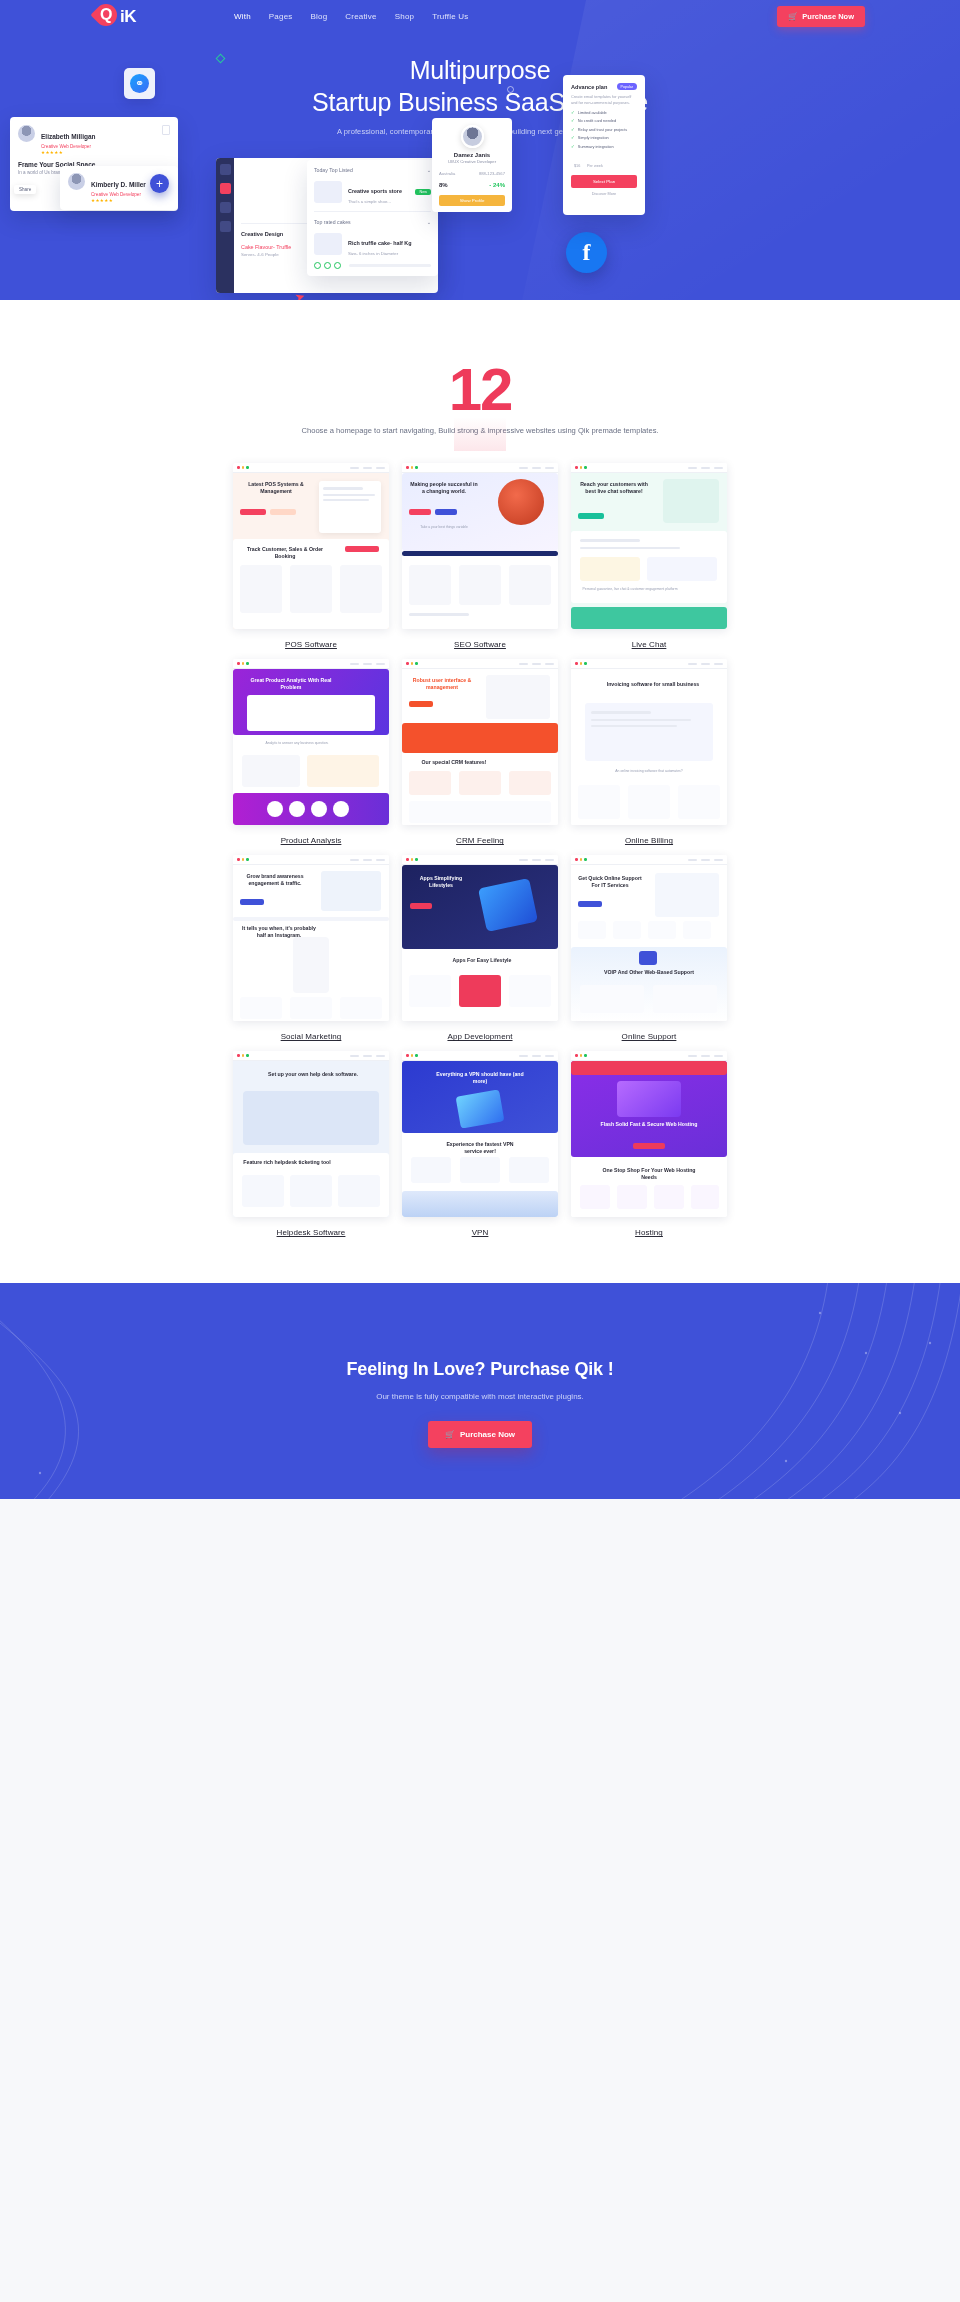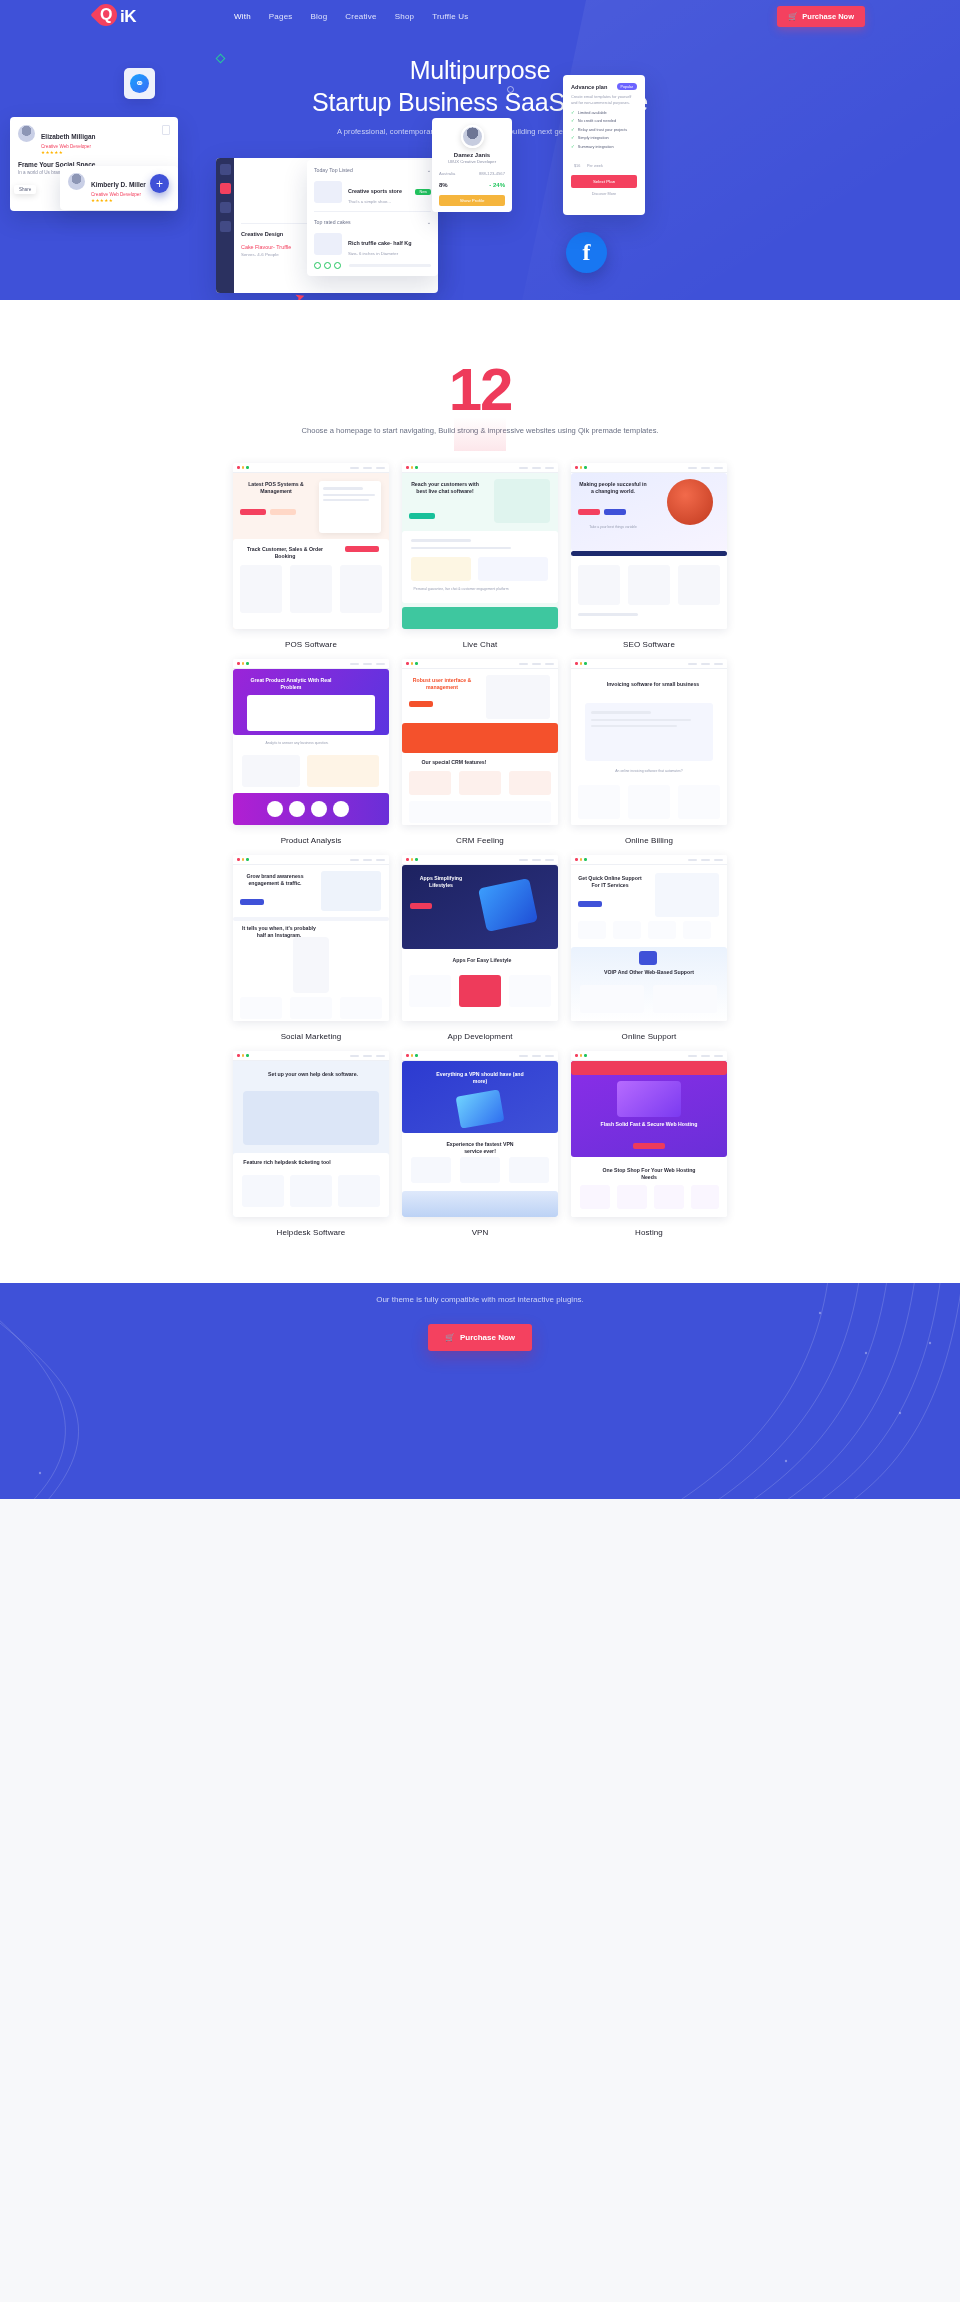--- a/index.html
+++ b/index.html
@@ -213,21 +213,21 @@
     background:linear-gradient(180deg, rgba(238,59,91,.28), rgba(238,59,91,0));
     transform:scaleY(-1); opacity:.45;
   }
   .demos h2{ font-size:19px; margin-top:14px; letter-spacing:-.3px; color:#22222e;}
   .demos .sub{ font-size:7.6px; color:#6a7084; margin-top:9px;}
 
   .grid{
     width:500px; margin:28px auto 0;
     display:grid; grid-template-columns:repeat(3,156px); gap:10px 13px; justify-content:center;
   }
-  .cell{ width:156px; }
+  .cell{ width:156px;text-decoration:underline; }
   .shot{
     width:156px; height:166px; border-radius:2px; overflow:hidden; position:relative;
     background:#fff; box-shadow:0 2px 10px rgba(20,30,70,.10);
   }
   .shot-bar{
     height:10px; background:#fff; border-bottom:1px solid #eef0f5; display:flex; align-items:center;
     gap:2px; padding:0 4px;
   }
   .dot{ width:2.5px; height:2.5px; border-radius:50%; }
   .d1{background:#f4415f}.d2{background:#f5b53d}.d3{background:#22c55e}
@@ -491,63 +491,63 @@
         <div class="shot-bar">
             <i class="dot d1"></i>
             <i class="dot d2"></i>
             <i class="dot d3"></i>
           <span class="mini-nav">
               <i></i>
               <i></i>
               <i></i>
             </span>
           </div>
-        <div class="shot-body" style="background:#eefaf6">
-          <div class="sk-h" style="left:7px;top:8px;width:72px">Reach your customers with best live chat software!</div>
-          <div class="sk-btn" style="left:7px;top:40px;width:26px;height:6px;background:#18c09a"></div>
-          <div class="sk-block" style="left:92px;top:6px;width:56px;height:44px;background:#dff4ee;border-radius:4px"></div>
-          <div class="sk-block" style="left:0;top:58px;width:156px;height:72px;background:#fff"></div>
-          <div class="sk-line" style="left:9px;top:66px;width:60px;height:3px"></div>
-          <div class="sk-line" style="left:9px;top:74px;width:100px;height:2px"></div>
-          <div class="sk-block" style="left:9px;top:84px;width:60px;height:24px;background:#fdf6e3;border-radius:3px"></div>
-          <div class="sk-block" style="left:76px;top:84px;width:70px;height:24px;background:#f4f6fe;border-radius:3px"></div>
-          <div class="sk-p" style="left:9px;top:114px;width:100px">Personal guarantee, live chat &amp; customer engagement platform</div>
-          <div class="sk-block" style="left:0;top:134px;width:156px;height:22px;background:#3ec79f"></div>
-        </div>
-      </div>
-      <div class="cap">Live Chat</div>
-    </div>
-
-    <div class="cell">
-      <div class="shot">
-        <div class="shot-bar">
-            <i class="dot d1"></i>
-            <i class="dot d2"></i>
-            <i class="dot d3"></i>
-          <span class="mini-nav">
-              <i></i>
-              <i></i>
-              <i></i>
-            </span>
-          </div>
         <div class="shot-body" style="background:#fff">
           <div class="sk-block" style="left:0;top:0;width:156px;height:78px;background:linear-gradient(160deg,#e9edff,#f7f4ff)"></div>
           <div class="sk-h" style="left:7px;top:8px;width:70px">Making people succesful in a changing world.</div>
           <div class="sk-btn" style="left:7px;top:36px;width:22px;height:6px;background:#f4415f"></div>
           <div class="sk-btn" style="left:33px;top:36px;width:22px;height:6px;background:#3f51d8"></div>
           <div class="sk-block" style="left:96px;top:6px;width:46px;height:46px;border-radius:50%;background:radial-gradient(circle at 40% 35%,#f26a4b,#c13a1f)"></div>
           <div class="sk-p" style="left:7px;top:52px;width:70px">Take a your best things variable</div>
           <div class="sk-block" style="left:0;top:78px;width:156px;height:5px;background:#1d2a6e"></div>
           <div class="sk-block" style="left:7px;top:92px;width:42px;height:40px;background:#f6f7fb"></div>
           <div class="sk-block" style="left:57px;top:92px;width:42px;height:40px;background:#f6f7fb"></div>
           <div class="sk-block" style="left:107px;top:92px;width:42px;height:40px;background:#f6f7fb"></div>
           <div class="sk-line" style="left:7px;top:140px;width:60px;height:3px"></div>
         </div>
       </div>
       <div class="cap">SEO Software</div>
+    </div>
+
+    <div class="cell">
+      <div class="shot">
+        <div class="shot-bar">
+            <i class="dot d1"></i>
+            <i class="dot d2"></i>
+            <i class="dot d3"></i>
+          <span class="mini-nav">
+              <i></i>
+              <i></i>
+              <i></i>
+            </span>
+          </div>
+        <div class="shot-body" style="background:#eefaf6">
+          <div class="sk-h" style="left:7px;top:8px;width:72px">Reach your customers with best live chat software!</div>
+          <div class="sk-btn" style="left:7px;top:40px;width:26px;height:6px;background:#18c09a"></div>
+          <div class="sk-block" style="left:92px;top:6px;width:56px;height:44px;background:#dff4ee;border-radius:4px"></div>
+          <div class="sk-block" style="left:0;top:58px;width:156px;height:72px;background:#fff"></div>
+          <div class="sk-line" style="left:9px;top:66px;width:60px;height:3px"></div>
+          <div class="sk-line" style="left:9px;top:74px;width:100px;height:2px"></div>
+          <div class="sk-block" style="left:9px;top:84px;width:60px;height:24px;background:#fdf6e3;border-radius:3px"></div>
+          <div class="sk-block" style="left:76px;top:84px;width:70px;height:24px;background:#f4f6fe;border-radius:3px"></div>
+          <div class="sk-p" style="left:9px;top:114px;width:100px">Personal guarantee, live chat &amp; customer engagement platform</div>
+          <div class="sk-block" style="left:0;top:134px;width:156px;height:22px;background:#3ec79f"></div>
+        </div>
+      </div>
+      <div class="cap">Live Chat</div>
     </div>
 
     <div class="cell">
       <div class="shot">
         <div class="shot-bar">
             <i class="dot d1"></i>
             <i class="dot d2"></i>
             <i class="dot d3"></i>
           <span class="mini-nav">
               <i></i>
@@ -809,18 +809,19 @@
     </g>
     <g fill="rgba(255,255,255,.35)">
       <circle cx="820" cy="30" r="1.2"></circle>
         <circle cx="866" cy="70" r="1.2"></circle>
       <circle cx="900" cy="130" r="1.2"></circle>
         <circle cx="786" cy="178" r="1.2"></circle>
       <circle cx="40" cy="190" r="1.2"></circle>
         <circle cx="930" cy="60" r="1.2"></circle>
     </g>
   </svg>
+  <h2>Feeling In Love? Purchase Qik !</h2>
   <p>Our theme is fully compatible with most interactive plugins.</p>
   <button class="cta-btn">
     <span class="cart-ico">🛒</span>
     <span>Purchase Now</span>
   </button>
 </section>
 
 </body></html>

